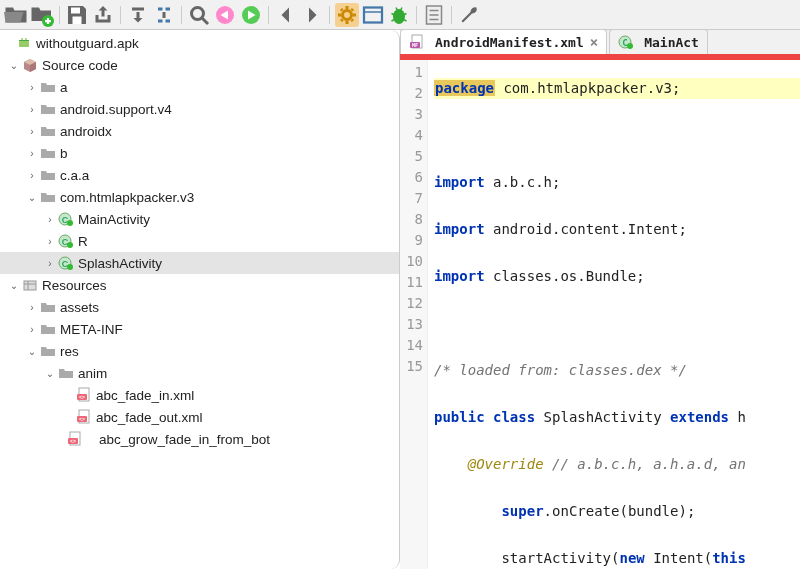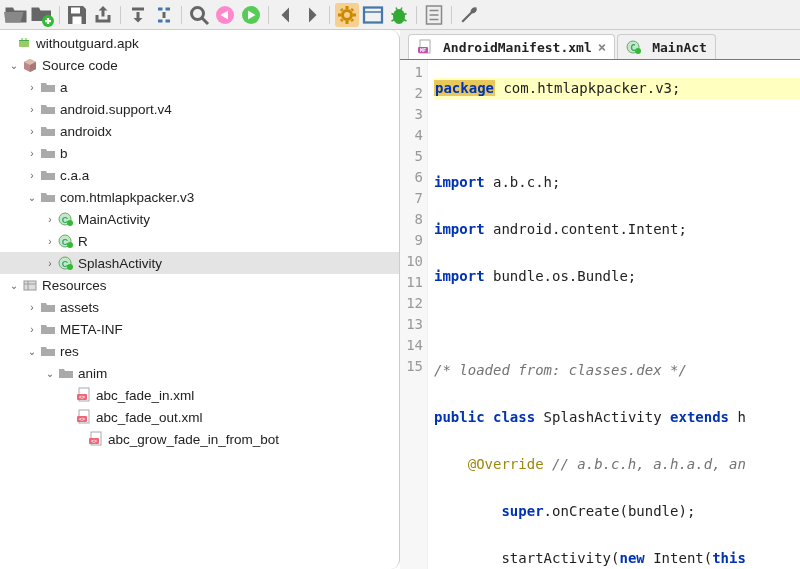--- a/index.html
+++ b/index.html
@@ -18,35 +18,35 @@
 
 .tree { padding-top:2px; font-size:13.5px; }
 .node { display:flex; align-items:center; height:22px; padding-right:4px; cursor:pointer; white-space:nowrap; }
 .node.sel { background:#e4e4e4; }
 .arrow { width:16px; text-align:center; color:#666; font-size:10px; flex-shrink:0; }
 .ic { width:16px; height:16px; margin-right:4px; flex-shrink:0; display:flex; align-items:center; justify-content:center; }
 .ic svg { width:16px; height:16px; }
 .label { }
 
 
-.tabs { height:30px; display:flex; align-items:flex-end; background:#f1f1f1; border-bottom:1px solid #ef4444; padding-left:8px; gap:2px; }
+.tabs { height:30px; display:flex; align-items:flex-end; background:#f1f1f1; border-bottom:6px solid #ef4444; gap:2px; }
 .tab { display:flex; align-items:center; gap:6px; padding:4px 8px; border:1px solid #ccc; border-bottom:none; background:#fff; border-radius:4px 4px 0 0; font-family:"Menlo","Consolas",monospace; font-weight:bold; font-size:13px; cursor:pointer; }
 .tab .close { color:#888; font-size:14px; cursor:pointer; }
 .tab.inactive { background:#f1f1f1; }
 
 
 .code-wrap { flex:1; display:flex; font-family:"Menlo","Consolas",monospace; font-size:14px; overflow:hidden; }
 .gutter { width:28px; background:#f7f7f7; color:#999; text-align:right; padding:2px 4px 0 0; border-right:1px solid #eee; user-select:none; }
 .gutter div { height:21px; line-height:21px; }
 .code { flex:1; padding:2px 0 0 6px; white-space:pre; overflow:hidden; }
 .code .line { height:31px; line-height:21px; }
 .hl-line { background:#ffffbf; display:inline-block; }
 .kw { color:#0033b3; font-weight:bold; }
 .cm { color:#737373; font-style:italic; }
-.an { color:#9e880d; }
+.an { color:#9e880d;font-style:italic; }
 .pkg-hl { background:#e8c85a; padding:0 1px; }
 .brace { color:#a00; }
 .ico-android path { fill:#4a4; }
 .green-dot { fill:#3b3; }
 </style>
 </head>
 <body>
 
 <div class="toolbar">
   <div class="tbtn">
@@ -325,21 +325,21 @@
       <div class="node" style="padding-left:76px;">
         <span class="ic">
             <svg viewBox="0 0 16 16">
               <rect x="3" y="1" width="10" height="13" fill="#fff" stroke="#aaa"></rect>
               <rect x="1" y="7" width="10" height="6" fill="#e67" rx="1"></rect>
               <text x="6" y="11.5" text-anchor="middle" fill="#fff" font-size="5" font-weight="bold">&lt;&gt;</text>
             </svg>
           </span>
         <span class="label">abc_fade_out.xml</span>
       </div>
-      <div class="node" style="padding-left:88px;">
+      <div class="node" style="padding-left:67px;gap:12px;">
         <span class="ic">
             <svg viewBox="0 0 16 16">
               <rect x="3" y="1" width="10" height="13" fill="#fff" stroke="#aaa"></rect>
               <rect x="1" y="7" width="10" height="6" fill="#e67" rx="1"></rect>
               <text x="6" y="11.5" text-anchor="middle" fill="#fff" font-size="5" font-weight="bold">&lt;&gt;</text>
             </svg>
           </span>
         <span class="label">abc_grow_fade_in_from_bot</span>
       </div>
     </div>
@@ -386,21 +386,21 @@
           <div>12</div>
           <div>13</div>
           <div>14</div>
           <div>15</div>
       </div>
       <div class="code">
 <div class="line"><span class="hl-line"><span class="kw pkg-hl">package</span><span> com.htmlapkpacker.v3;</span>&nbsp;&nbsp;&nbsp;&nbsp;&nbsp;&nbsp;&nbsp;&nbsp;&nbsp;&nbsp;&nbsp;&nbsp;&nbsp;&nbsp;&nbsp;&nbsp;&nbsp;&nbsp;&nbsp;&nbsp;&nbsp;&nbsp;&nbsp;&nbsp;</span></div>
 <div class="line"></div>
 <div class="line"><span class="kw">import</span><span> a.b.c.h;</span></div>
 <div class="line"><span class="kw">import</span><span> android.content.Intent;</span></div>
-<div class="line"><span class="kw">import</span><span> bundle.os.Bundle;</span></div>
+<div class="line"><span class="kw">import</span><span> classes.os.Bundle;</span></div>
 <div class="line"></div>
 <div class="line"><span class="cm">/* loaded from: classes.dex */</span></div>
 <div class="line"><span class="kw">public</span> <span class="kw">class</span><span> SplashActivity </span><span class="kw">extends</span><span> h</span></div>
 <div class="line">    <span class="an">@Override</span><span class="cm"> // a.b.c.h, a.h.a.d, an</span></div>
 <div class="line">        <span class="kw">super</span><span>.onCreate(bundle);</span></div>
 <div class="line">        <span>startActivity(</span><span class="kw">new</span><span> Intent(</span><span class="kw">this</span></div>
 <div class="line">        <span>finish();</span></div>
 <div class="line">    <span class="brace">}</span></div>
 
       </div>

